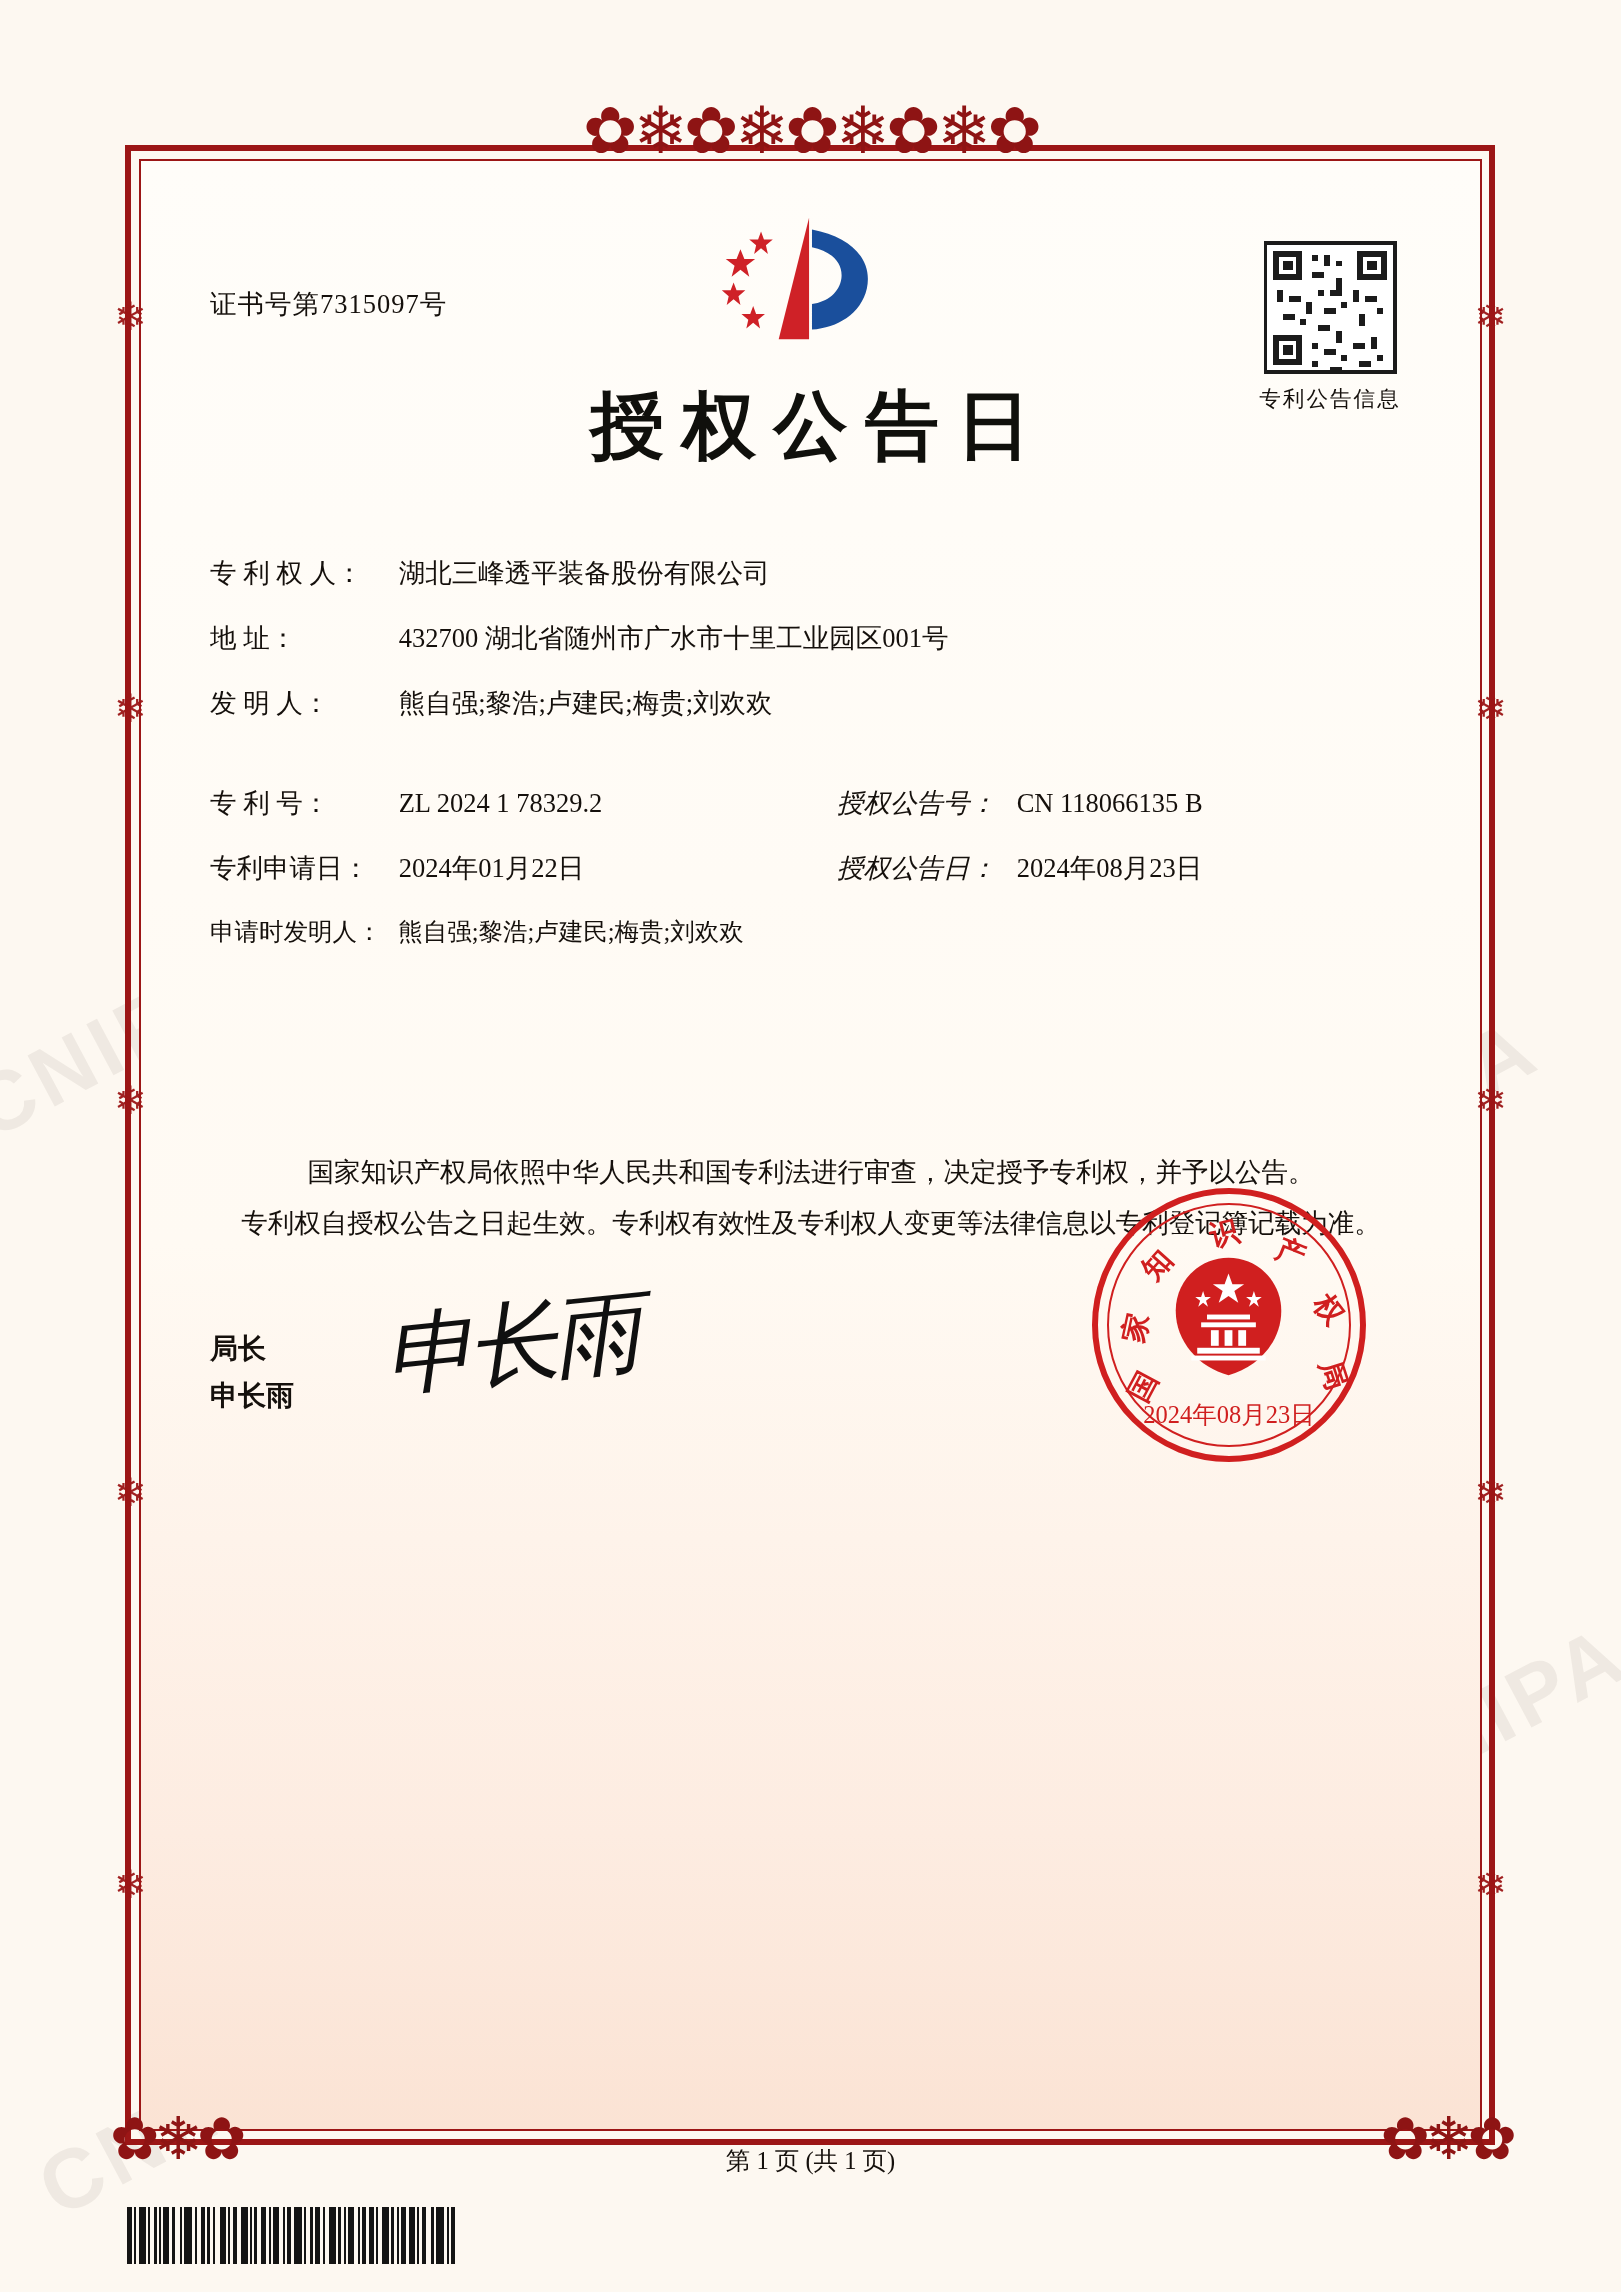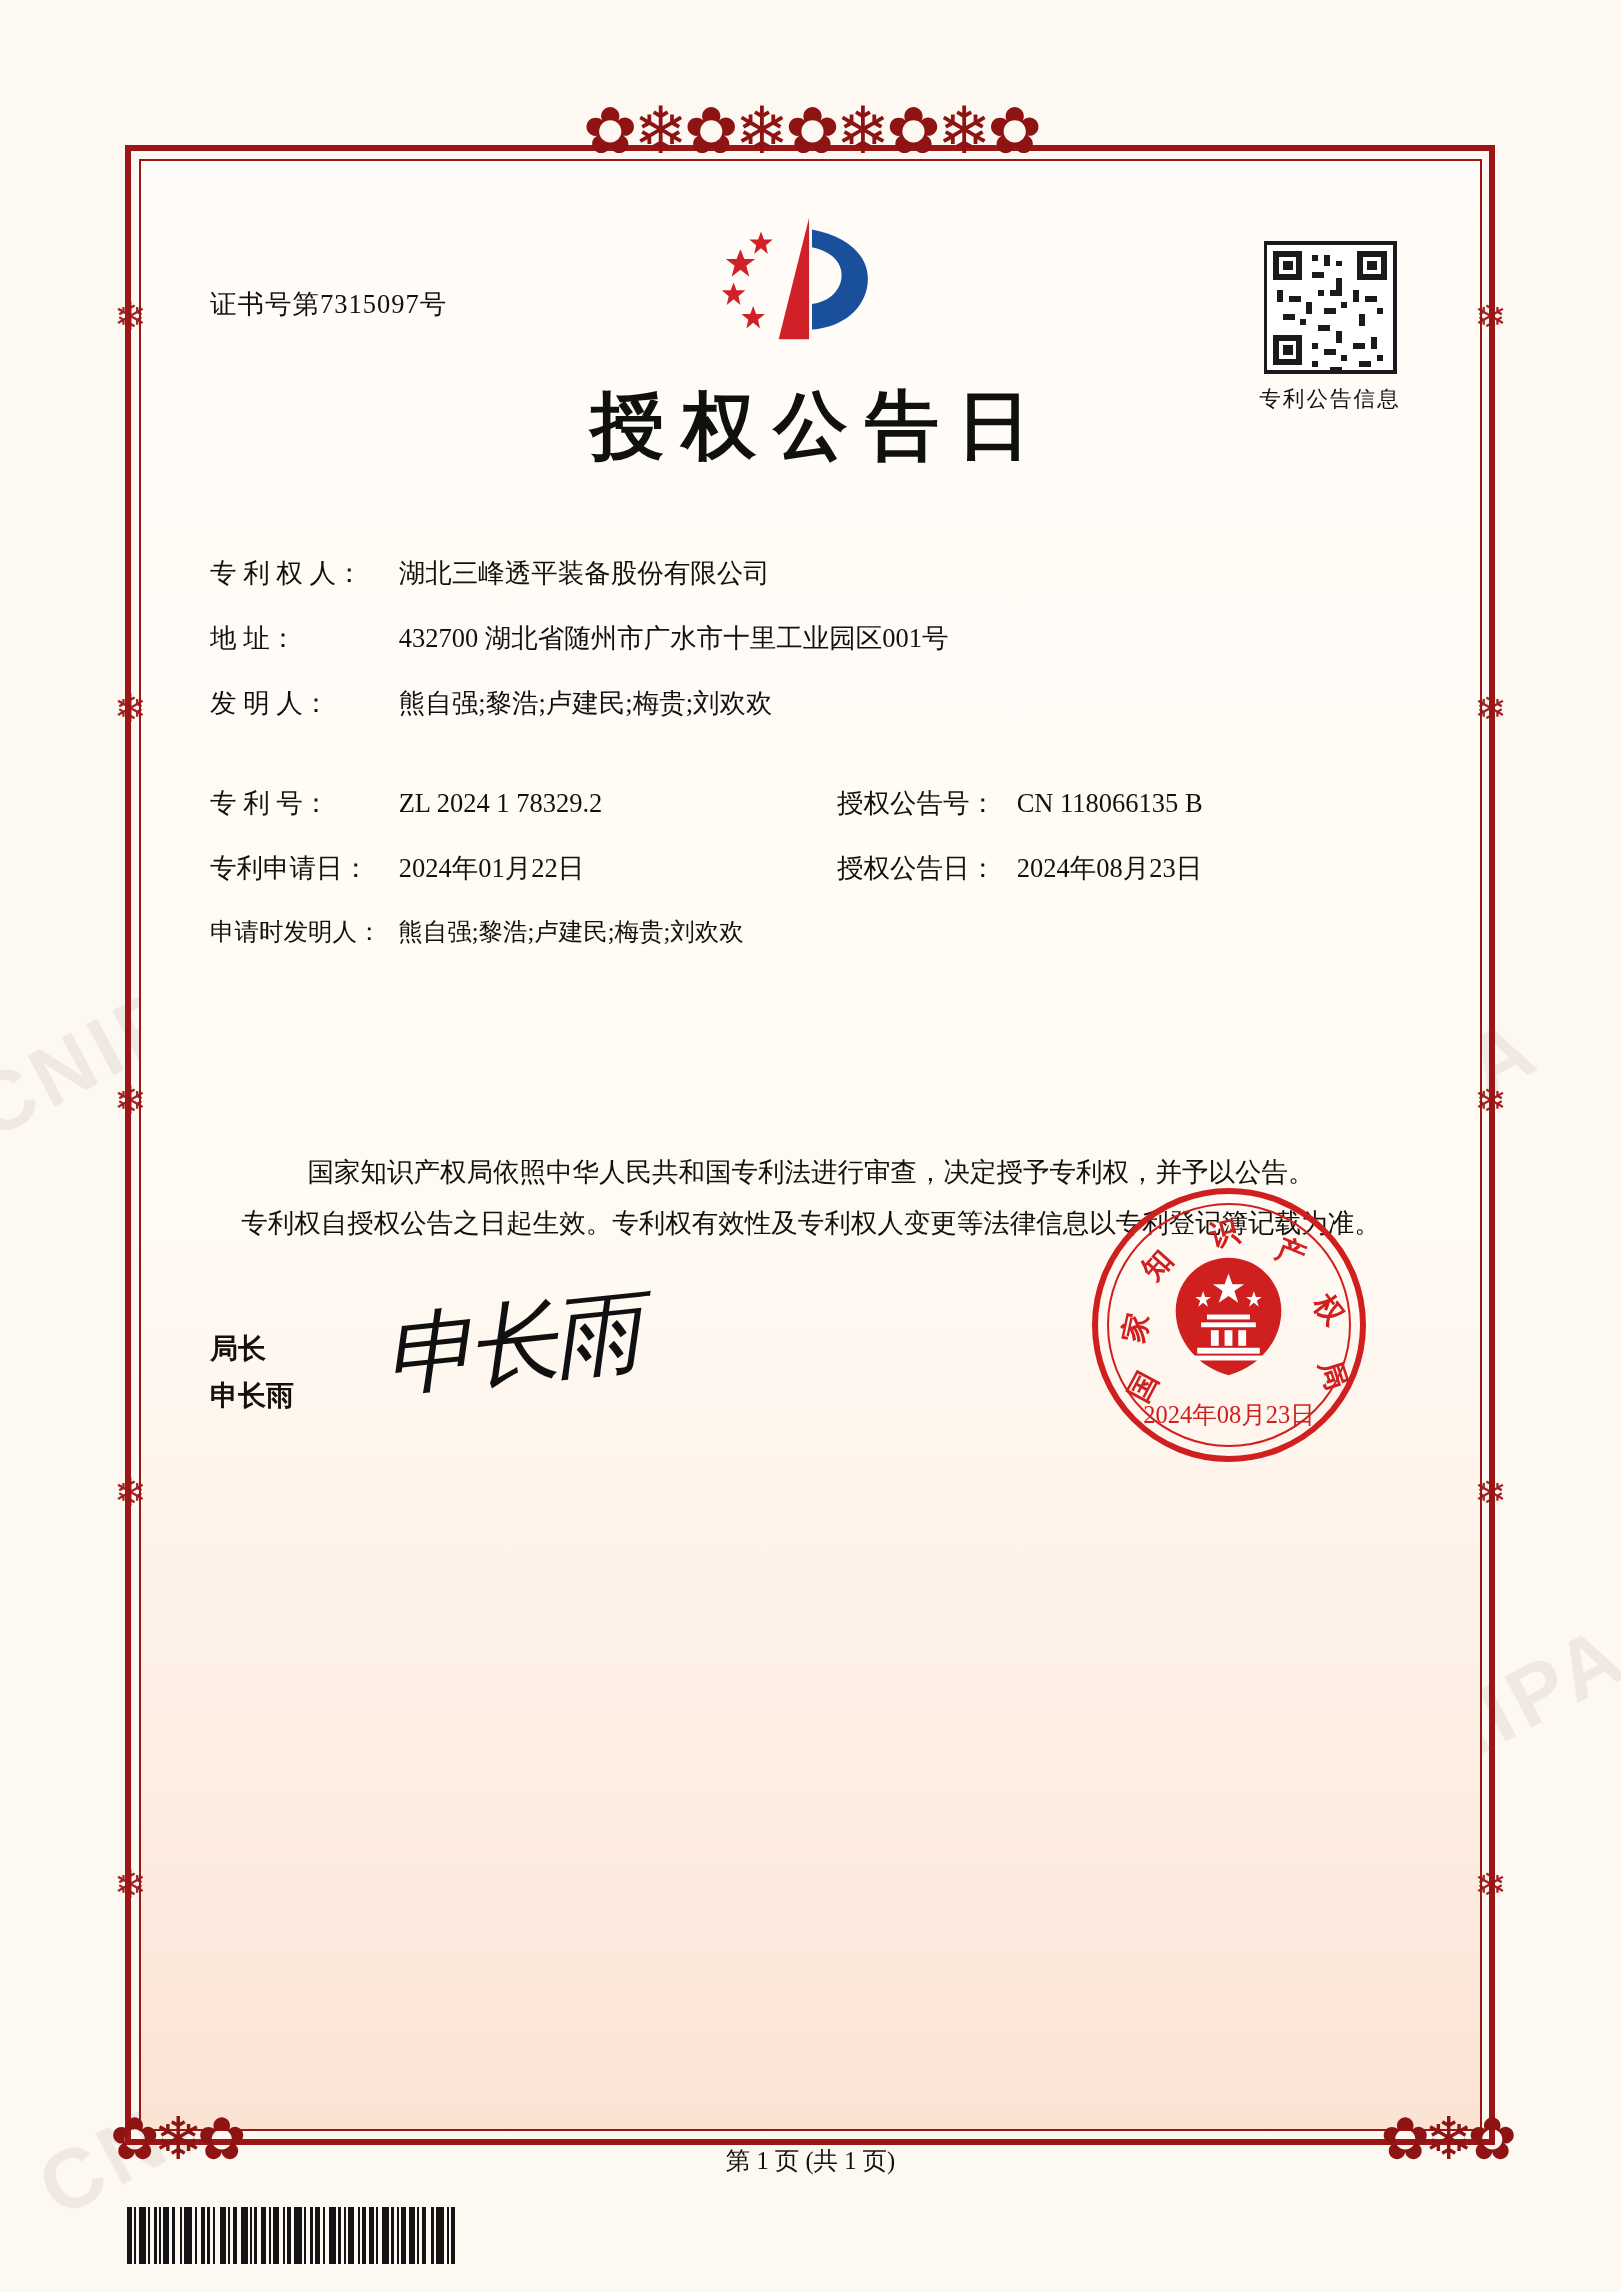--- a/index.html
+++ b/index.html
@@ -182,21 +182,21 @@
     width: 182px;
     text-align: left;
     letter-spacing: 0px;
   }
   .value { display: inline-block; }
   .row .right-group {
     position: absolute;
     left: 627px;
     top: 0;
   }
-  .right-group .label { width: 173px; }
+  .right-group .label { width: 173px; font-style: italic; }
 
   .row-gap-s { height: 35px; }
   .small-label { font-size: 24.5px; }
 
   
   .declaration {
     position: absolute;
     left: 71px;
     top: 988px;
     width: 1202px;

